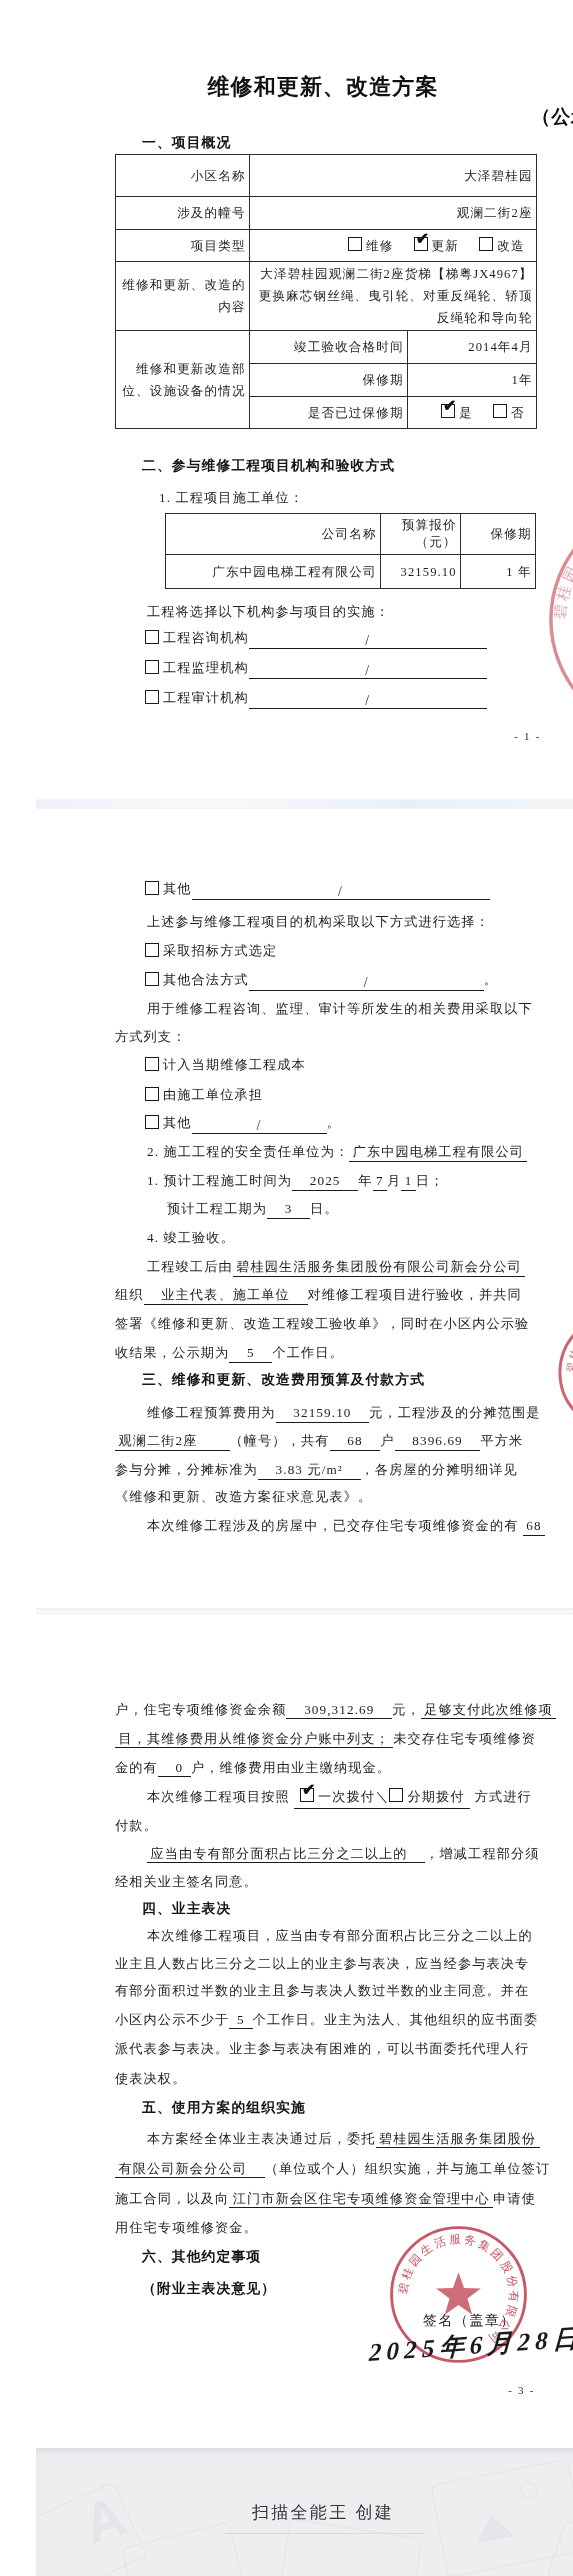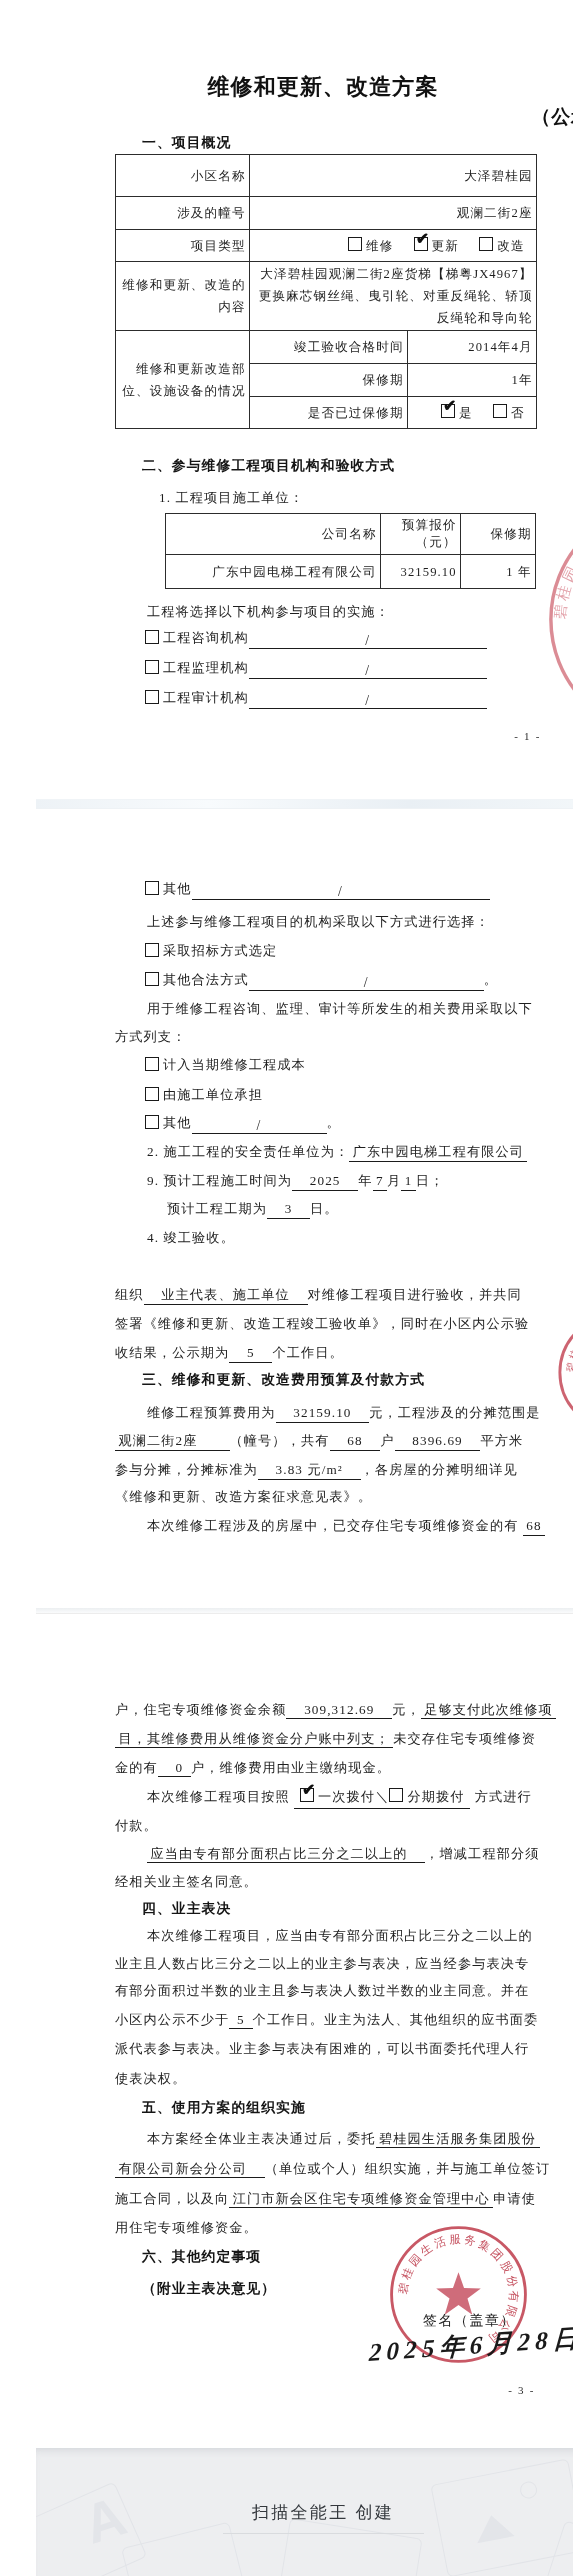--- a/index.html
+++ b/index.html
@@ -161,26 +161,29 @@
     <div class="ln" style="left:109px;top:277px">
       <span class="cb"></span><span>由施工单位承担</span>
     </div>
     <div class="ln" style="left:109px;top:305px">
       <span class="cb"></span><span>其他</span><span class="blank" style="width:135px"><i class="slash">/</i></span><span>。</span>
     </div>
     <div class="ln" style="left:111px;top:334px">
       <span>2. 施工工程的安全责任单位为：</span><span class="u">广东中园电梯工程有限公司</span>
     </div>
     <div class="ln" style="left:111px;top:363px">
-      <span>9. 预计工程施工时间为</span><span class="u">　2025　</span><span>年</span><span class="u">7</span><span>月</span><span class="u">1</span><span>日；</span>
+      <span>1. 预计工程施工时间为</span><span class="u">　2025　</span><span>年</span><span class="u">7</span><span>月</span><span class="u">1</span><span>日；</span>
     </div>
     <div class="ln" style="left:131px;top:391px">
       <span>预计工程工期为</span><span class="u">　3　</span><span>日。</span>
     </div>
     <div class="ln" style="left:111px;top:420px">4. 竣工验收。</div>
+    <div class="ln" style="left:111px;top:449px">
+      <span>工程竣工后由</span><span class="u">碧桂园生活服务集团股份有限公司新会分公司</span>
+    </div>
     <div class="ln" style="left:79px;top:477px">
       <span>组织</span><span class="u">　业主代表、施工单位　</span><span>对维修工程项目进行验收，并共同</span>
     </div>
     <div class="ln" style="left:79px;top:506px">签署《维修和更新、改造工程竣工验收单》，同时在小区内公示验</div>
     <div class="ln" style="left:79px;top:535px">
       <span>收结果，公示期为</span><span class="u">　5　</span><span>个工作日。</span>
     </div>
     <div class="ln h" style="left:106px;top:562px">三、维修和更新、改造费用预算及付款方式</div>
     <div class="ln" style="left:111px;top:595px">
       <span>维修工程预算费用为</span><span class="u">　32159.10　</span><span>元，工程涉及的分摊范围是</span>

